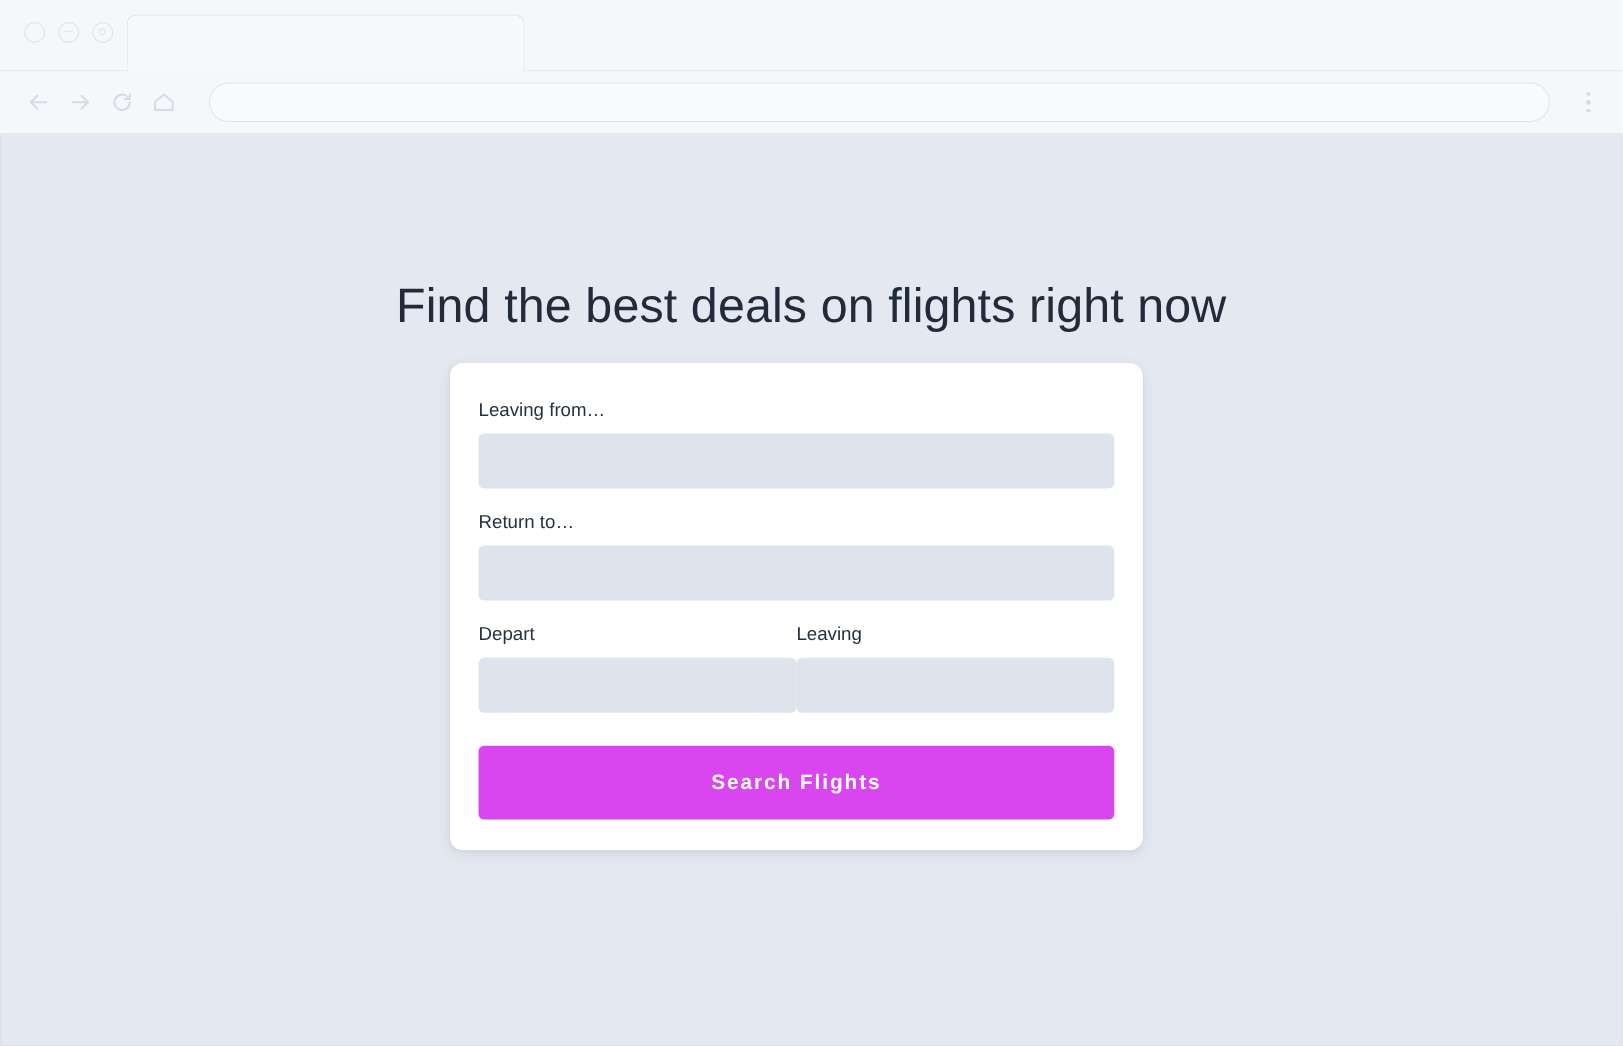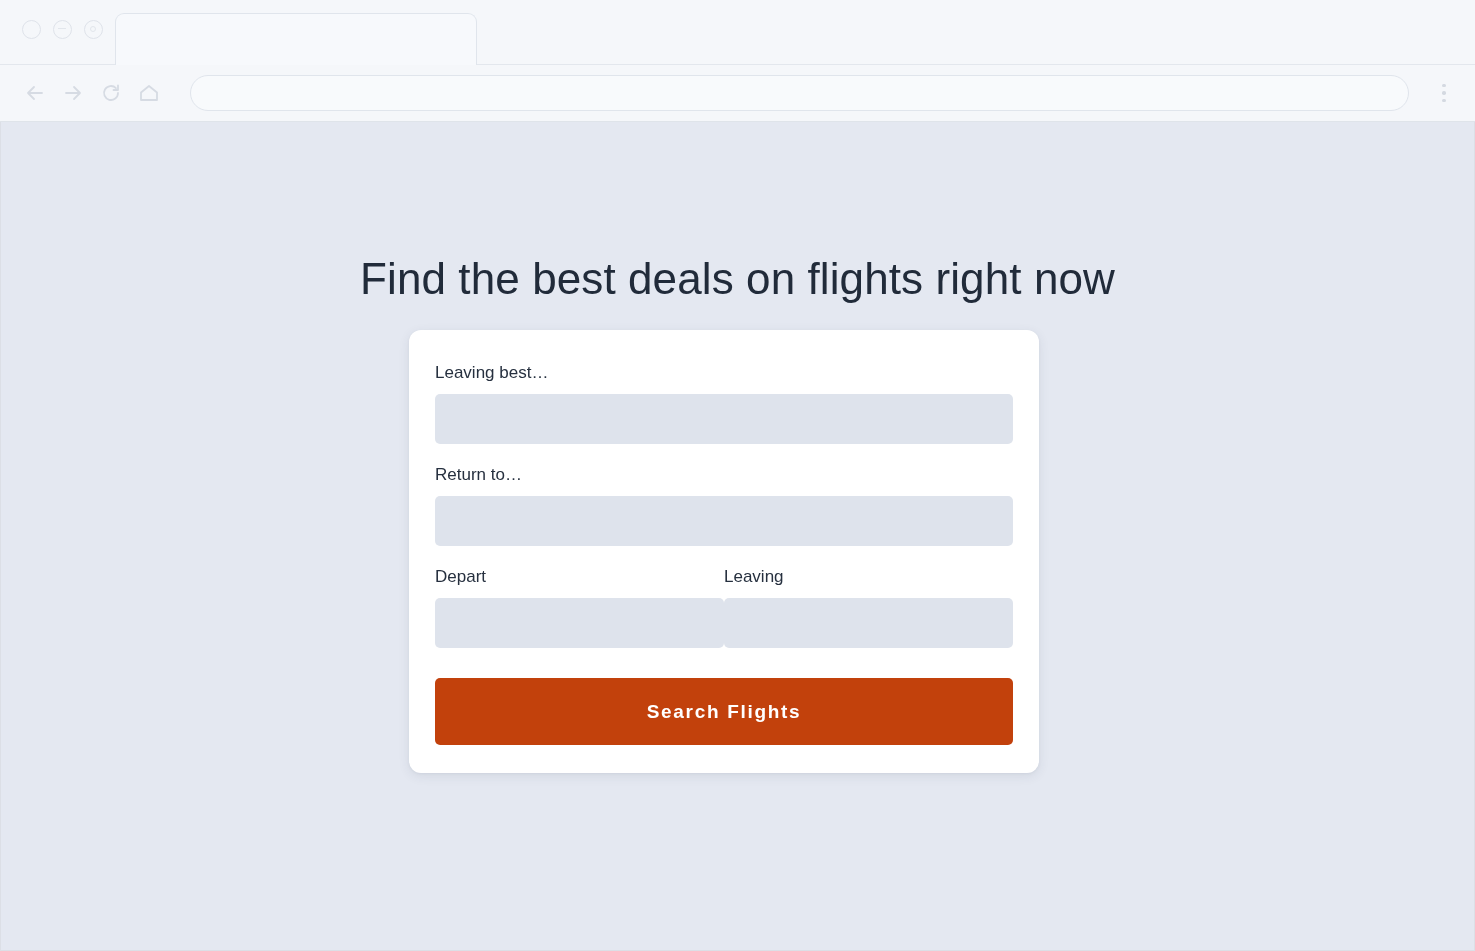--- a/index.html
+++ b/index.html
@@ -224,21 +224,21 @@
 
   .date-row {
     display: flex;
     margin-bottom: 30px;
   }
   .date-col { flex: 1; min-width: 0; }
 
   .search-button {
     width: 100%;
     height: 67px;
-    background: #c2410c;
+    background: #d946ef;
     color: #ffffff;
     border: none;
     border-radius: 5px;
     font-family: "Liberation Sans", sans-serif;
     font-size: 19px;
     font-weight: bold;
     letter-spacing: 1.7px;
     cursor: pointer;
     display: block;
   }
@@ -303,21 +303,21 @@
     </button>
   </div>
 
   <div class="viewport">
 
     <h1 class="page-heading">Find the best deals on flights right now</h1>
 
     <div class="search-card">
 
       <div class="field-group">
-        <label class="field-label">Leaving best…</label>
+        <label class="field-label">Leaving from…</label>
         <input class="field-input" type="text" placeholder="" style="">
       </div>
 
       <div class="field-group">
         <label class="field-label">Return to…</label>
         <input class="field-input" type="text" placeholder="" style="">
       </div>
 
       <div class="date-row">
         <div class="date-col">

